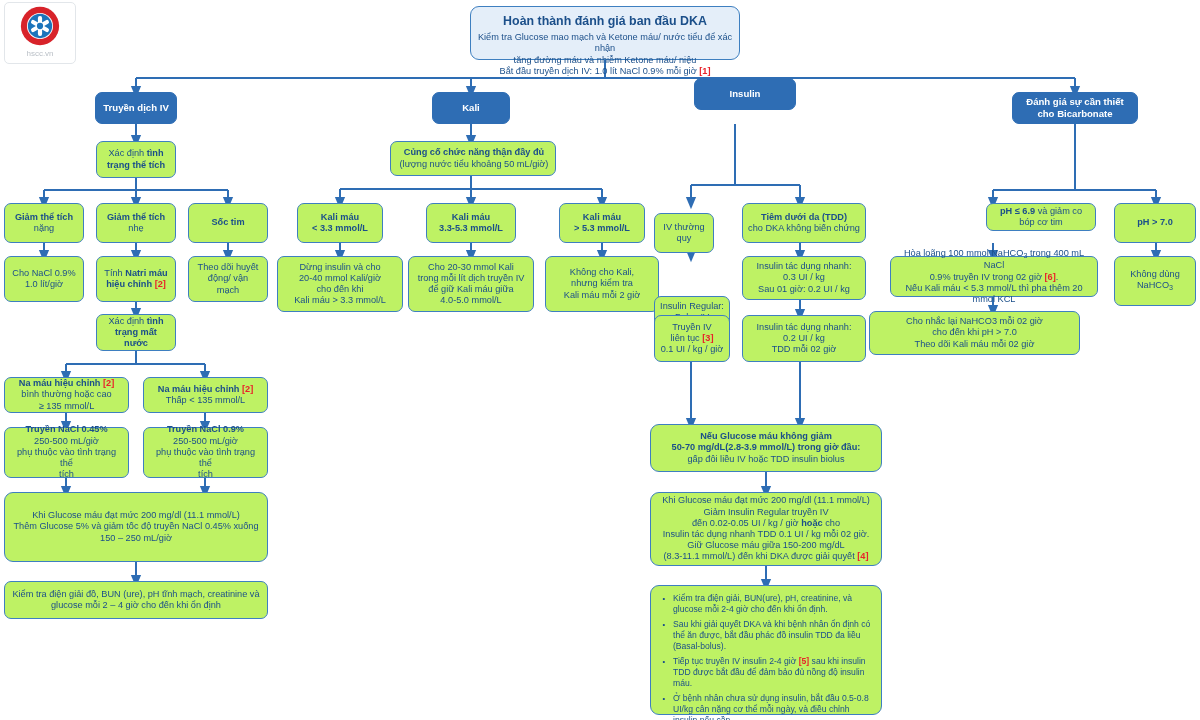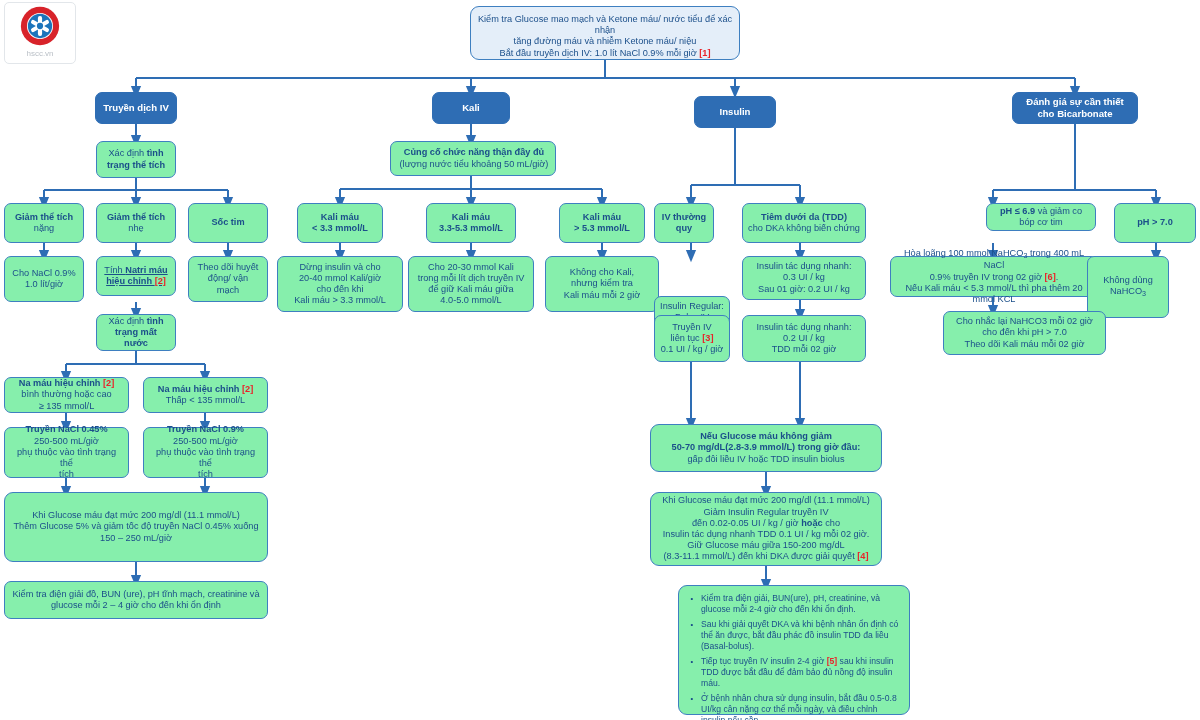--- a/index.html
+++ b/index.html
@@ -28,21 +28,21 @@
     box-sizing: border-box;
     display: flex;
     align-items: center;
     justify-content: center;
     text-align: center;
     border-radius: 7px;
     line-height: 1.22;
     padding: 4px 5px;
   }
   .node.light {
-    background: #86efac;
+    background: #bef264;
     border: 1.3px solid #3e7fc0;
     color: #1b4f8a;
     font-size: 9.2px;
   }
   .node.dark {
     background: #2e6db4;
     border: 1.3px solid #2e6db4;
     color: #ffffff;
     font-weight: bold;
     font-size: 9.6px;
@@ -64,21 +64,20 @@
     margin-bottom: 3px;
   }
   b, .b { font-weight: bold; }
   .ref { color: #e8232a; font-weight: bold; }
   .node.bullets {
     align-items: flex-start;
     justify-content: flex-start;
     text-align: left;
     padding: 7px 8px 7px 6px;
     font-size: 8.6px;
-    margin-left: 28px;
   }
   .node.bullets ul {
     margin: 0; padding: 0 0 0 2px;
     list-style: none;
   }
   .node.bullets li {
     position: relative;
     padding-left: 14px;
     margin-bottom: 3.5px;
     line-height: 1.3;
@@ -196,34 +195,35 @@
         <rect x="20.6" y="11.5" width="4.8" height="23" rx="2.2" transform="rotate(60 23 23)"></rect>
         <rect x="20.6" y="11.5" width="4.8" height="23" rx="2.2" transform="rotate(120 23 23)"></rect>
       </g>
       <circle cx="23" cy="23" r="3.6" fill="#1c74bb"></circle>
     </svg>
     <span class="lbl">hscc.vn</span>
   </div>
 
   <div class="node root" style="left:470px; top:6px; width:270px; height:54px;">
     <div class="inner">
+      <span class="title">Hoàn thành đánh giá ban đầu DKA</span>
       <span>Kiểm tra Glucose mao mạch và Ketone máu/ nước tiểu để xác nhận</span><br>
       <span>tăng đường máu và nhiễm Ketone máu/ niệu</span><br>
       <span>Bắt đầu truyền dịch IV: 1.0 lít NaCl 0.9% mỗi giờ</span>
       <span class="ref">[1]</span>
     </div>
   </div>
 
   <div class="node dark" style="left:95px; top:92px; width:82px; height:32px;">
     <span>Truyền dịch IV</span>
   </div>
   <div class="node dark" style="left:432px; top:92px; width:78px; height:32px;">
     <span>Kali</span>
   </div>
-  <div class="node dark" style="left:694px; top:96px; width:82px; height:32px;">
+  <div class="node dark" style="left:694px; top:78px; width:102px; height:32px;">
     <span>Insulin</span>
   </div>
   <div class="node dark" style="left:1012px; top:92px; width:126px; height:32px;">
     <div class="inner">
       <span>Đánh giá sự cần thiết</span><br>
       <span>cho Bicarbonate</span>
     </div>
   </div>
 
   <div class="node light" style="left:96px; top:141px; width:80px; height:37px;">
@@ -248,21 +248,21 @@
   <div class="node light" style="left:188px; top:203px; width:80px; height:40px;">
     <b>Sốc tim</b>
   </div>
 
   <div class="node light" style="left:4px; top:256px; width:80px; height:46px;">
     <div class="inner">
       <span>Cho NaCl 0.9%</span><br>
       <span>1.0 lít/giờ</span>
     </div>
   </div>
-  <div class="node light" style="left:96px; top:256px; width:80px; height:40px;text-decoration:underline;">
+  <div class="node light" style="left:96px; top:256px; width:80px; height:46px;">
     <div class="inner">
       <span>Tính </span><b>Natri máu</b><br>
       <b>hiệu chỉnh </b><span class="ref">[2]</span>
     </div>
   </div>
   <div class="node light" style="left:188px; top:256px; width:80px; height:46px;">
     <div class="inner">
       <span>Theo dõi huyết</span><br>
       <span>động/ vận</span><br>
       <span>mạch</span>
@@ -365,21 +365,21 @@
     </div>
   </div>
   <div class="node light" style="left:545px; top:256px; width:114px; height:56px;">
     <div class="inner">
       <span>Không cho Kali,</span><br>
       <span>nhưng kiểm tra</span><br>
       <span>Kali máu mỗi 2 giờ</span>
     </div>
   </div>
 
-  <div class="node light" style="left:654px; top:203px; width:60px; height:40px;font-weight:bold;">
+  <div class="node light" style="left:654px; top:213px; width:60px; height:40px;">
     <span>IV thường quy</span>
   </div>
   <div class="node light" style="left:742px; top:203px; width:124px; height:40px;">
     <div class="inner">
       <b>Tiêm dưới da (TDD)</b><br>
       <span>cho DKA không biến chứng</span>
     </div>
   </div>
 
   <div class="node light" style="left:654px; top:256px; width:76px; height:44px;margin-top:40px;">
@@ -451,28 +451,28 @@
     <b>pH &gt; 7.0</b>
   </div>
 
   <div class="node light" style="left:890px; top:256px; width:208px; height:41px;">
     <div class="inner">
       <span>Hòa loãng 100 mmol NaHCO</span><sub class="sub">3</sub><span> trong 400 mL NaCl</span><br>
       <span>0.9% truyền IV trong 02 giờ </span><span class="ref">[6]</span><span>.</span><br>
       <span>Nếu Kali máu &lt; 5.3 mmol/L thì pha thêm 20 mmol KCL</span>
     </div>
   </div>
-  <div class="node light" style="left:1087px; top:256px; width:82px; height:62px;">
+  <div class="node light" style="left:1114px; top:256px; width:82px; height:50px;">
     <div class="inner">
       <span>Không dùng</span><br>
       <span>NaHCO</span><sub class="sub">3</sub>
     </div>
   </div>
 
-  <div class="node light" style="left:943px; top:311px; width:163px; height:44px;">
+  <div class="node light" style="left:869px; top:311px; width:211px; height:44px;">
     <div class="inner">
       <span>Cho nhắc lại NaHCO3 mỗi 02 giờ</span><br>
       <span>cho đến khi pH &gt; 7.0</span><br>
       <span>Theo dõi Kali máu mỗi 02 giờ</span>
     </div>
   </div>
 
 </div>
 
 </body></html>

